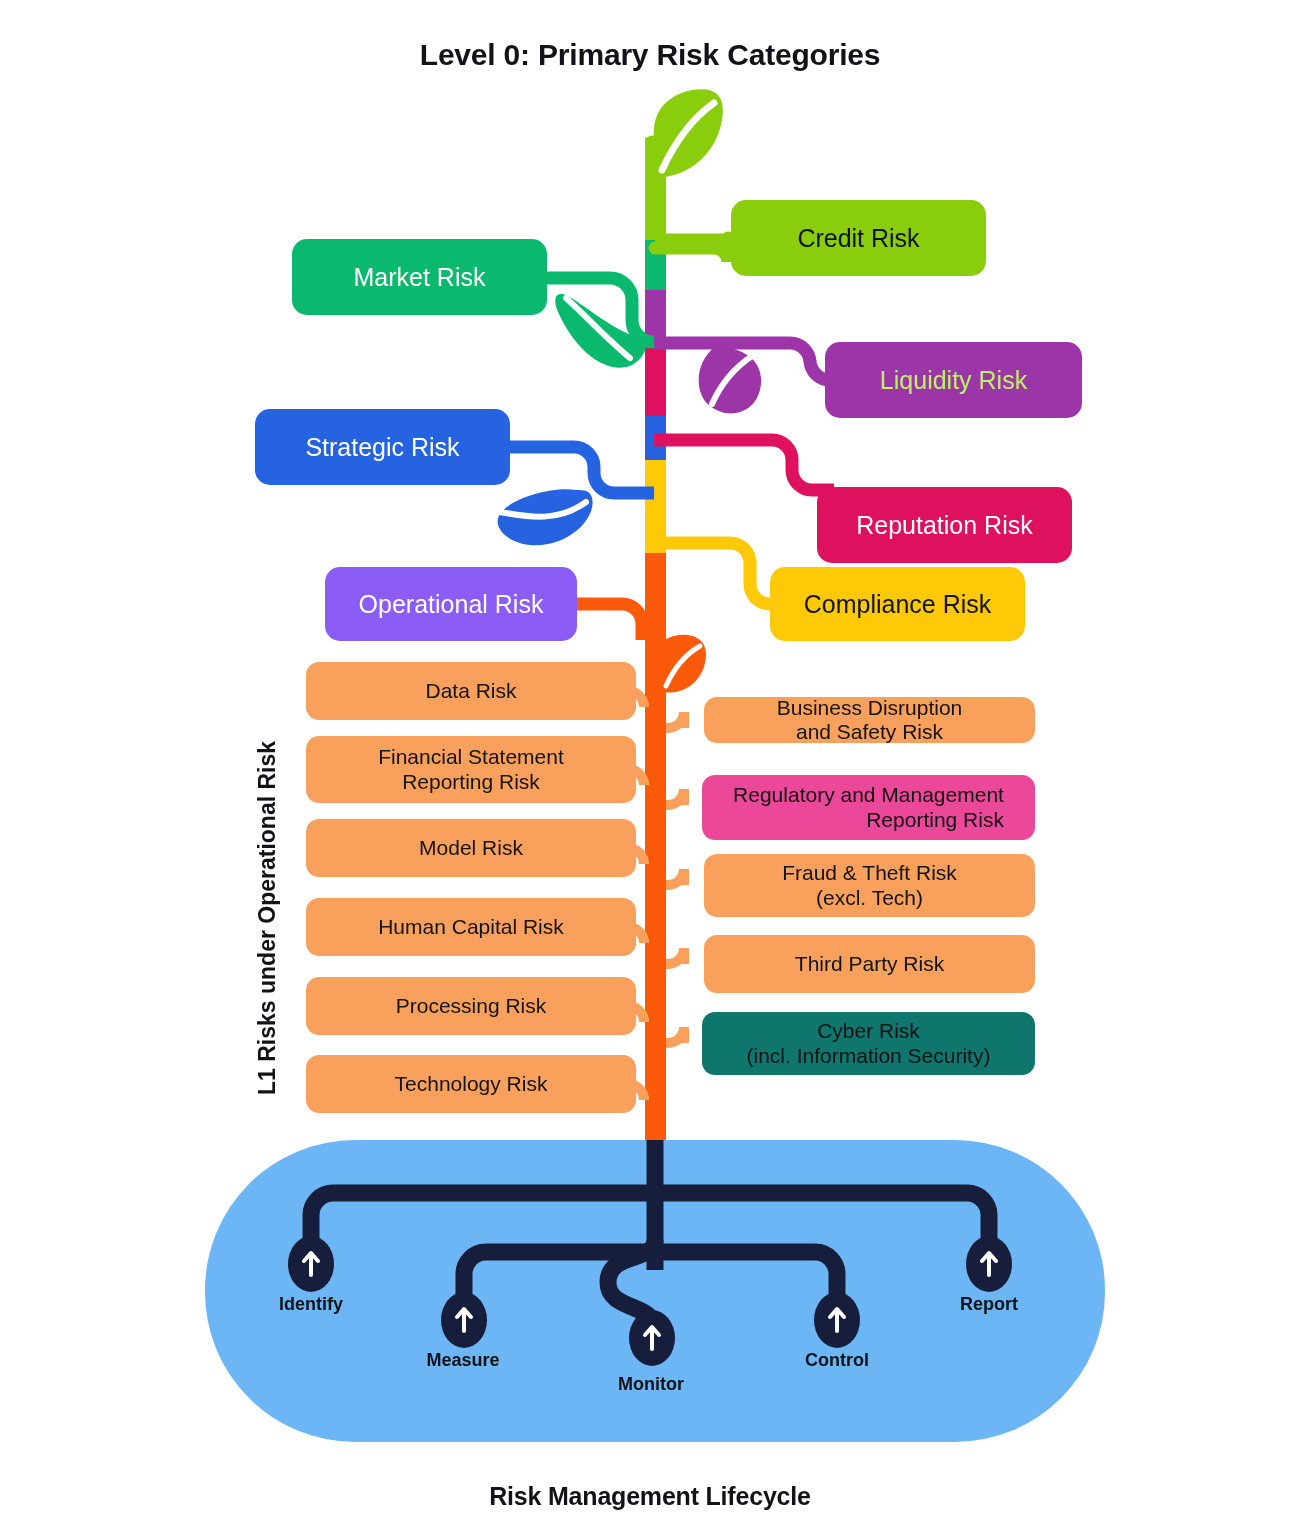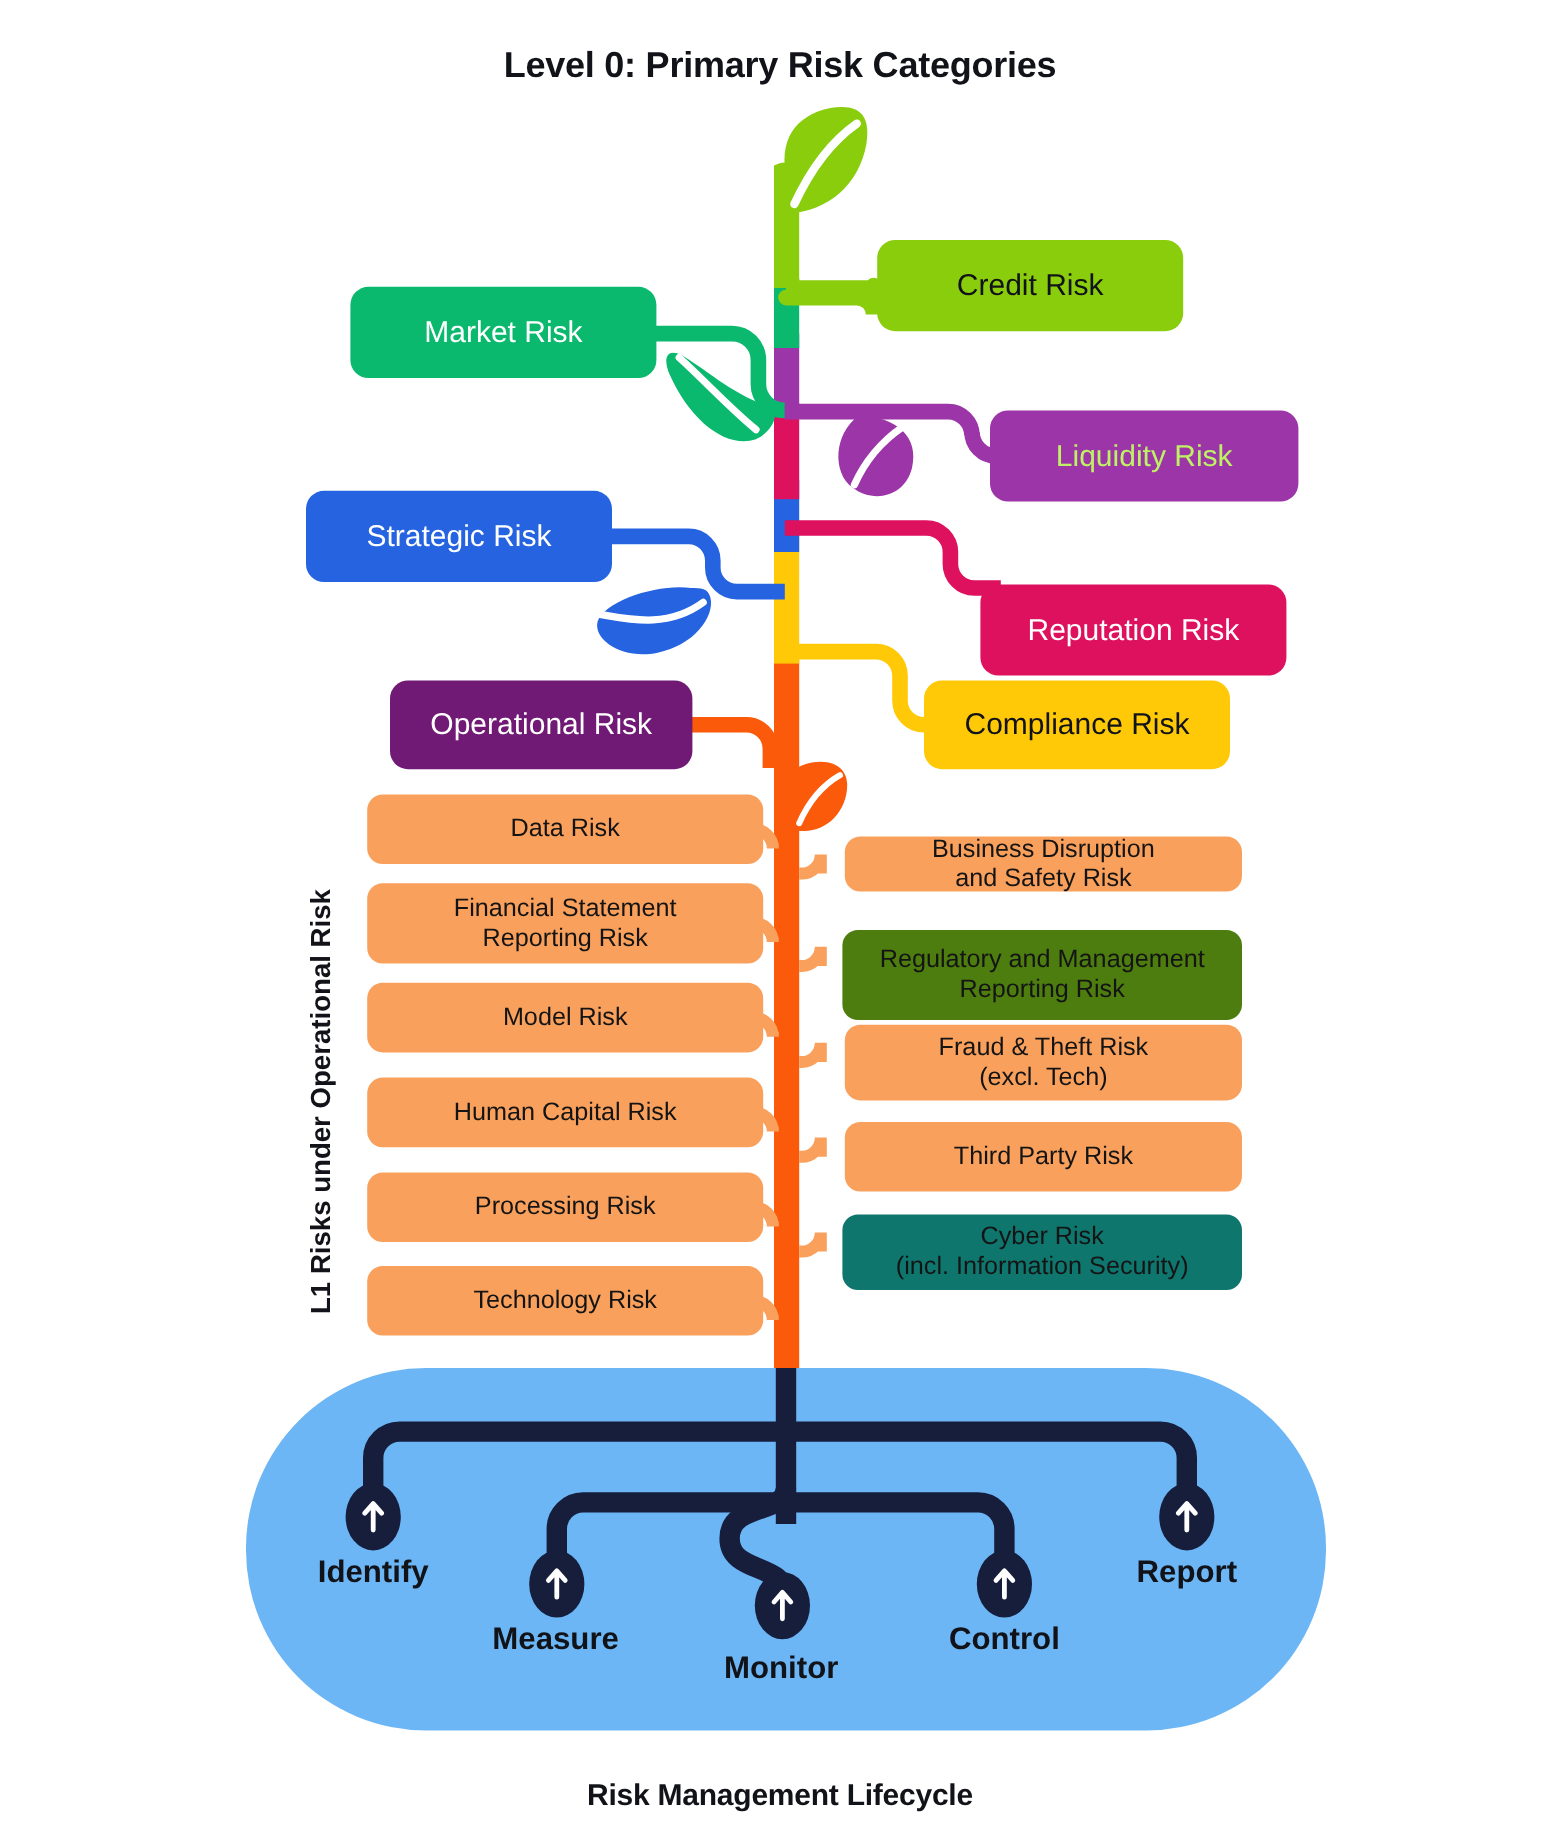--- a/index.html
+++ b/index.html
@@ -29,21 +29,21 @@
 
   .sidelabel{
     position:absolute;
     transform-origin:left top;
     transform:rotate(-90deg);
     white-space:nowrap;
     font-size:23px;font-weight:bold;color:#111318;
   }
 
   .rootlabel{
-    position:absolute;text-align:center;font-size:26px;font-weight:bold;
+    position:absolute;text-align:center;font-size:18px;font-weight:bold;
     color:#111318;white-space:nowrap;
   }
 </style>
 </head>
 <body>
 
 <div id="stage">
 
   <div class="title">Level 0: Primary Risk Categories</div>
 
@@ -158,21 +158,21 @@
   </div>
 
   <div class="node l0" style="left:255px;top:409px;width:255px;height:76px;background:#2563E0;color:#FFFFFF;">
     <span>Strategic Risk</span>
   </div>
 
   <div class="node l0" style="left:817px;top:453px;width:255px;height:76px;background:#DE115E;color:#FFFFFF;margin-top:34px;">
     <span>Reputation Risk</span>
   </div>
 
-  <div class="node l0" style="left:325px;top:567px;width:252px;height:74px;background:#701a75;color:#FFFFFF;">
+  <div class="node l0" style="left:325px;top:567px;width:252px;height:74px;background:#8b5cf6;color:#FFFFFF;">
     <span>Operational Risk</span>
   </div>
 
   <div class="node l0" style="left:770px;top:567px;width:255px;height:74px;background:#FFC907;color:#111318;">
     <span>Compliance Risk</span>
   </div>
 
   <div class="sidelabel" style="left:254px;top:1095px;">
     <span>L1 Risks under Operational Risk</span>
   </div>
@@ -194,21 +194,21 @@
     <span>Processing Risk</span>
   </div>
   <div class="node l1" style="left:286px;top:1055px;width:330px;height:58px;background:#F9A05C;">
     <span>Technology Risk</span>
   </div>
 
   <div class="node l1" style="left:684px;top:697px;width:331px;height:46px;background:#F9A05C;">
     <span style="white-space:pre-line;">Business Disruption
 and Safety Risk</span>
   </div>
-  <div class="node l1" style="left:682px;top:775px;width:333px;height:75px;background:#4d7c0f;">
+  <div class="node l1" style="left:682px;top:775px;width:333px;height:65px;background:#ec4899;text-align:right;">
     <span style="white-space:pre-line;">Regulatory and Management
 Reporting Risk</span>
   </div>
   <div class="node l1" style="left:684px;top:854px;width:331px;height:63px;background:#F9A05C;">
     <span style="white-space:pre-line;">Fraud &amp; Theft Risk
 (excl. Tech)</span>
   </div>
   <div class="node l1" style="left:684px;top:935px;width:331px;height:58px;background:#F9A05C;">
     <span style="white-space:pre-line;">Third Party Risk</span>
   </div>

